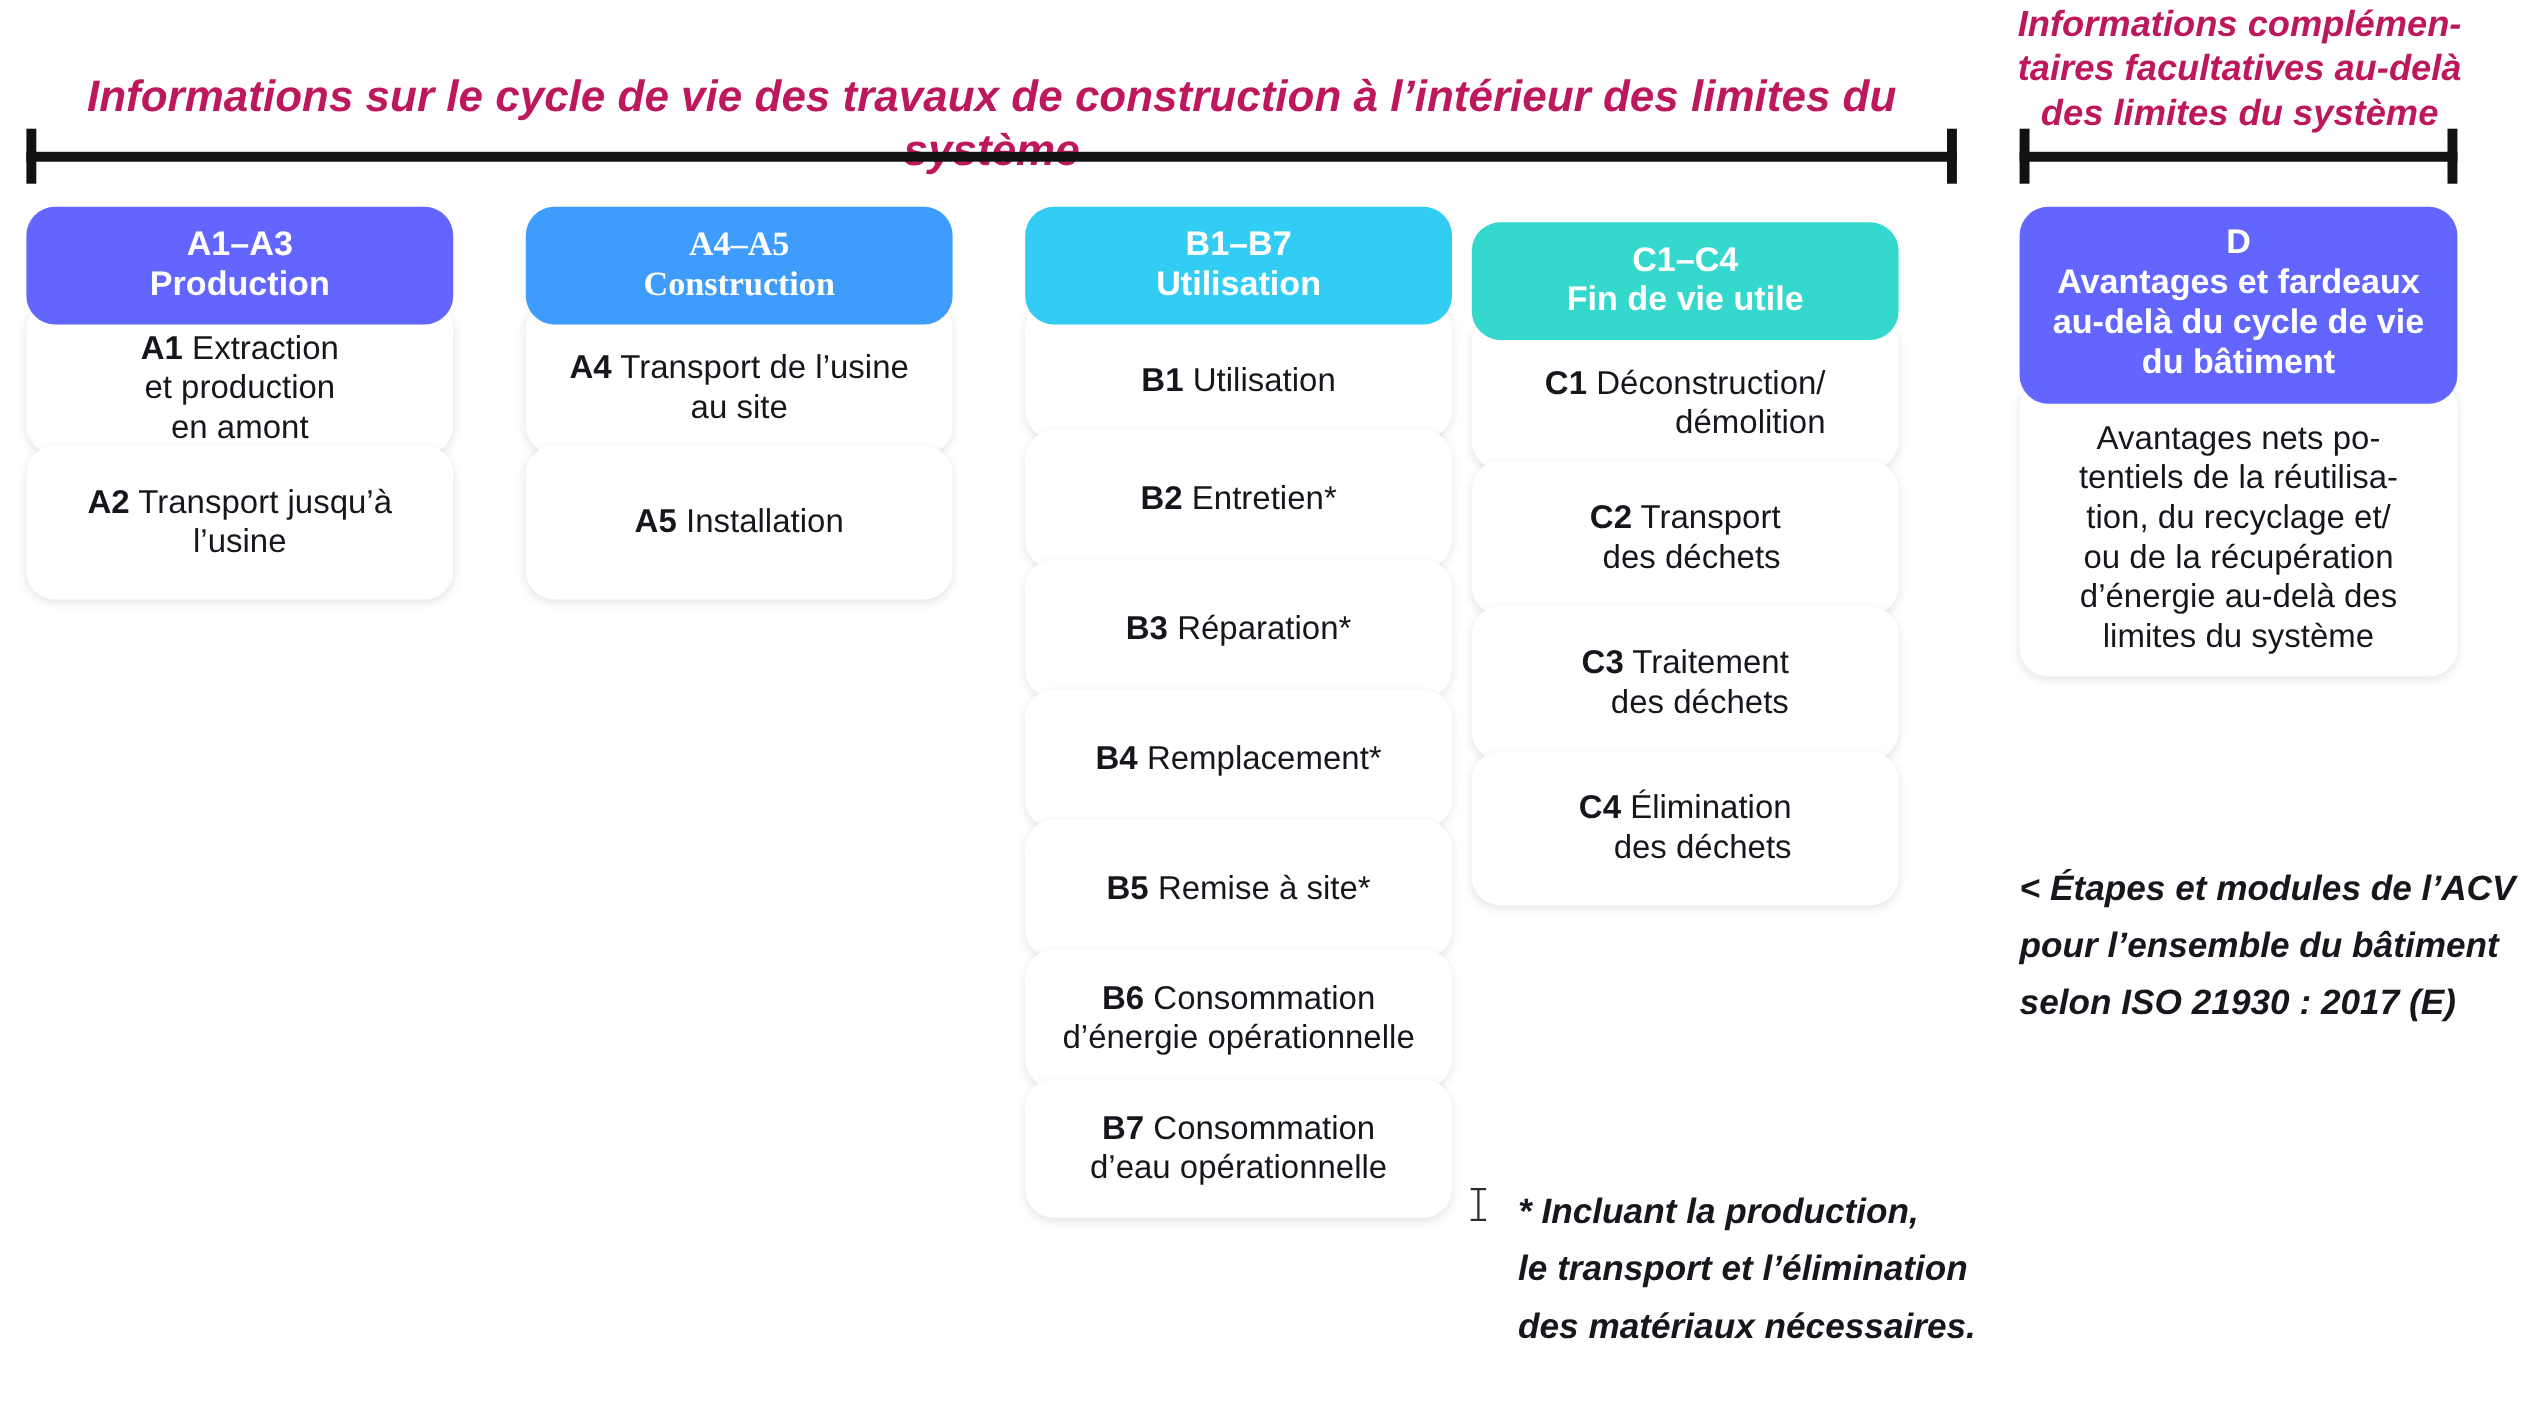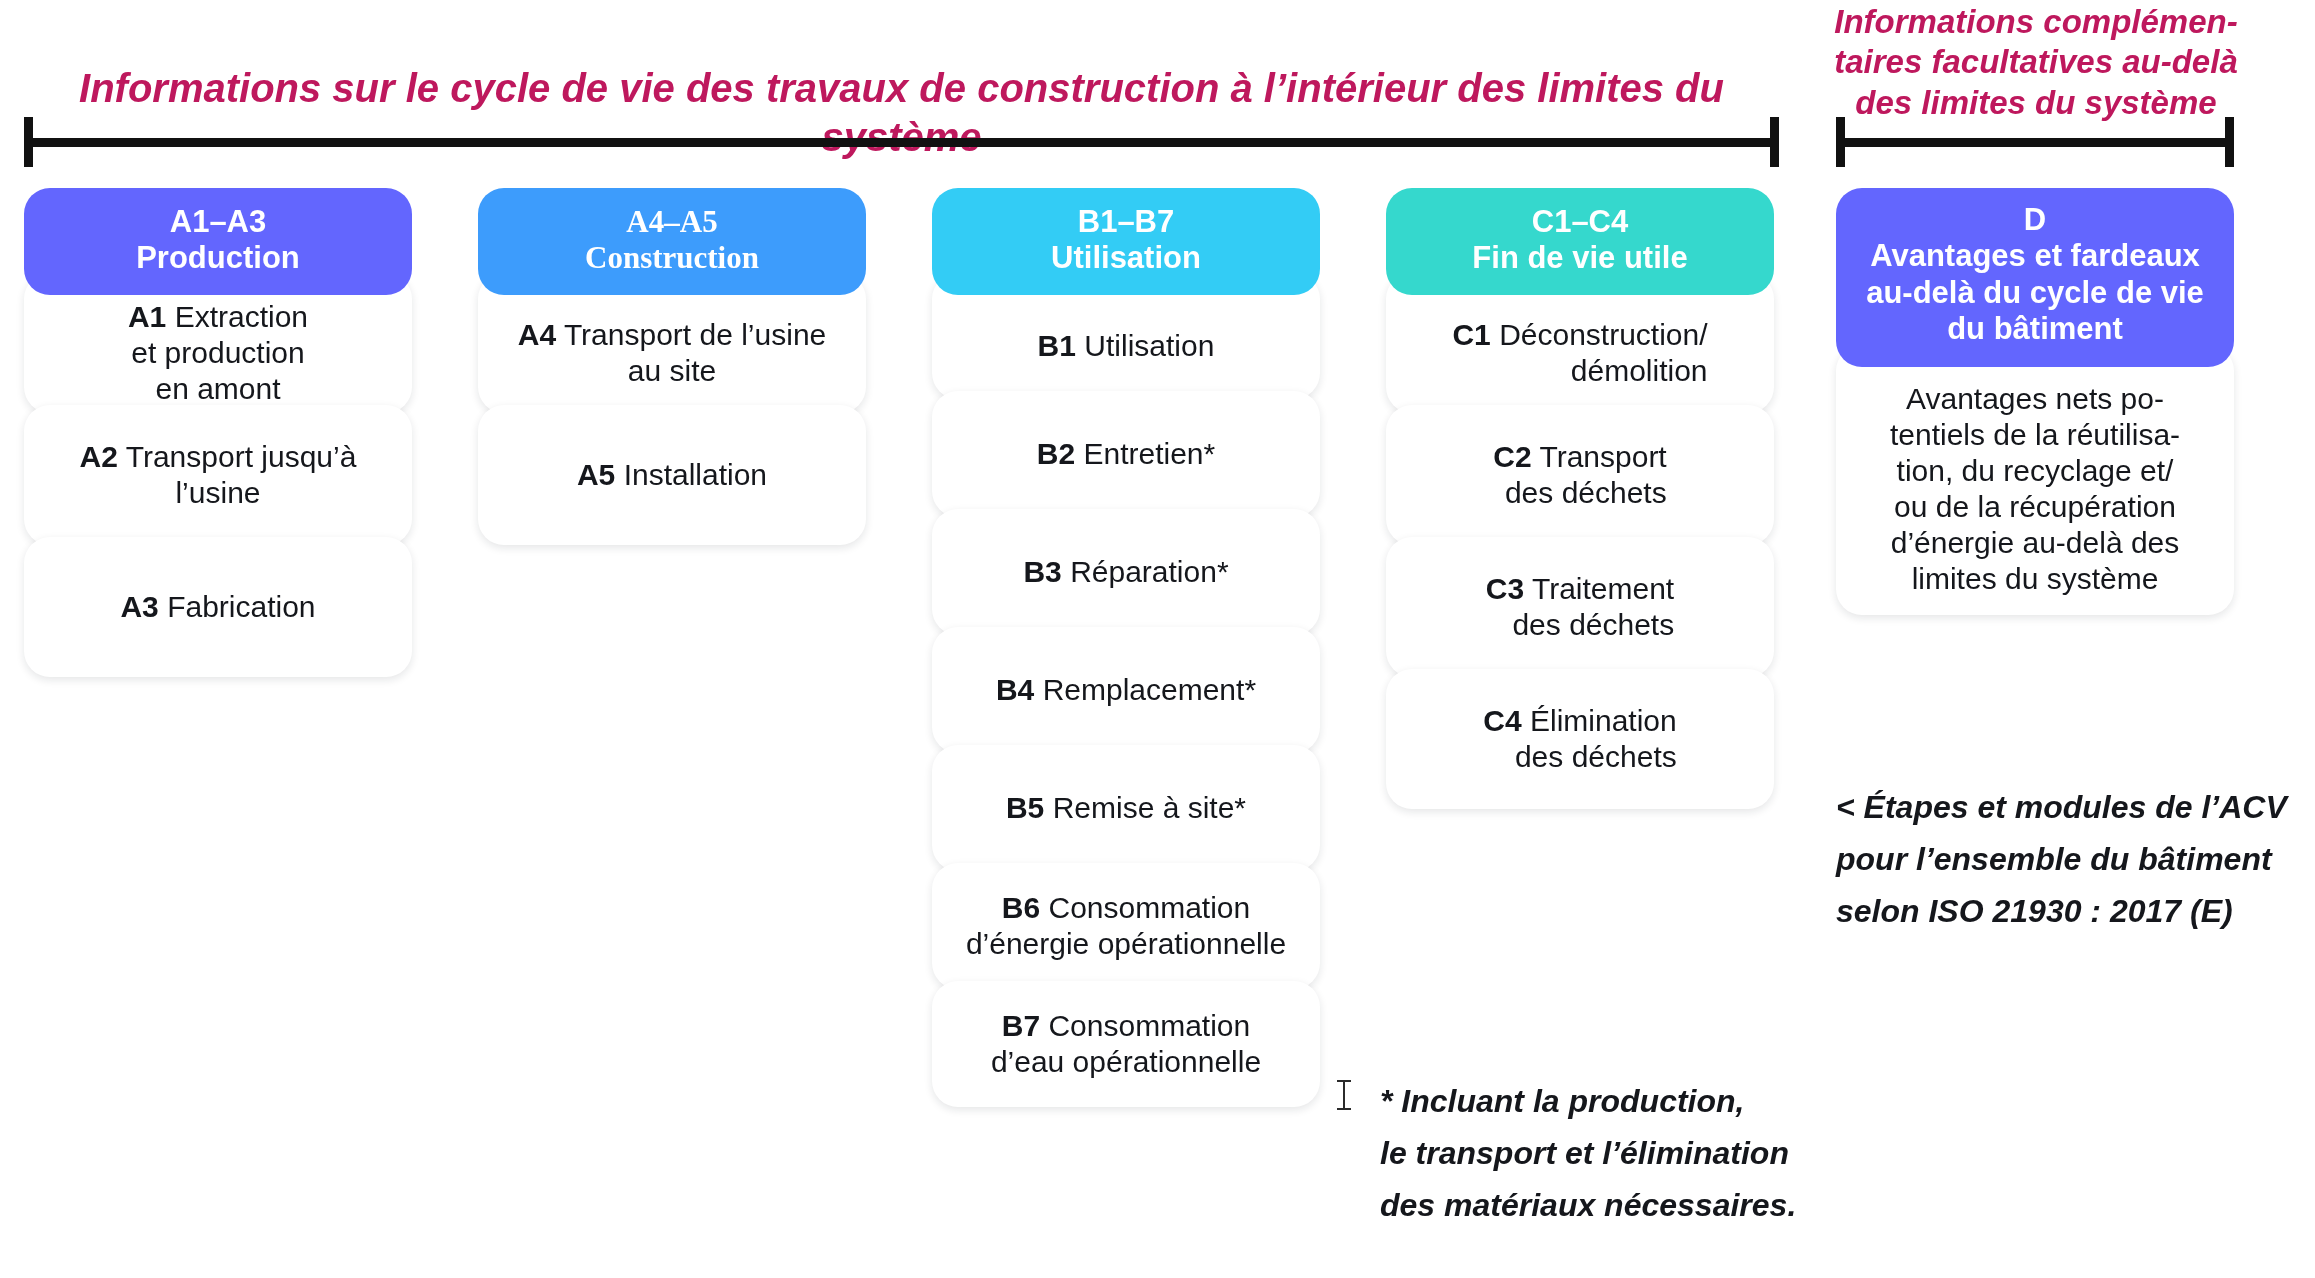--- a/index.html
+++ b/index.html
@@ -104,21 +104,21 @@
   .stage-card + .stage-card { margin-top: -8px; }
   .stage-card .code { font-weight: 700; }
 
   
   .stack .stage-card:first-child { padding-top: 30px; }
 
   
   #col-a   { left: 24px;   width: 388px; }
   #col-a4  { left: 478px;  width: 388px; }
   #col-b   { left: 932px;  width: 388px; }
-  #col-c   { left: 1386px; width: 388px; }
+  #col-c   { left: 1338px; width: 388px; margin-top: 14px; }
   #col-d   { left: 1836px; width: 398px; }
 
   #col-a  .stage-card { height: 140px; }
   #col-a4 .stage-card { height: 140px; }
   #col-b  .stage-card { height: 126px; }
   #col-c  .stage-card { height: 140px; text-align: right; }
 
   #col-d .col-head { padding: 14px 14px 20px; }
   #col-d .col-head .name { font-size: 31px; }
   #col-d .stage-card { height: 270px; padding: 34px 26px 16px; }
@@ -178,23 +178,20 @@
       <span class="code">A1–A3</span>
       <span class="name">Production</span>
     </div>
     <div class="stack">
       <div class="stage-card">
         <div><span class="code">A1</span> <span>Extraction<br>et production<br>en amont</span></div>
       </div>
       <div class="stage-card">
         <div><span class="code">A2</span> <span>Transport jusqu’à<br>l’usine</span></div>
       </div>
-      <div class="stage-card">
-        <div><span class="code">A3</span> <span>Fabrication</span></div>
-      </div>
     </div>
   </div>
 <div class="column" id="col-a4">
     <div class="col-head" style="background: rgb(61, 156, 252); font-family: Liberation Serif, serif;">
       <span class="code">A4–A5</span>
       <span class="name">Construction</span>
     </div>
     <div class="stack">
       <div class="stage-card">
         <div><span class="code">A4</span> <span>Transport de l’usine<br>au site</span></div>

